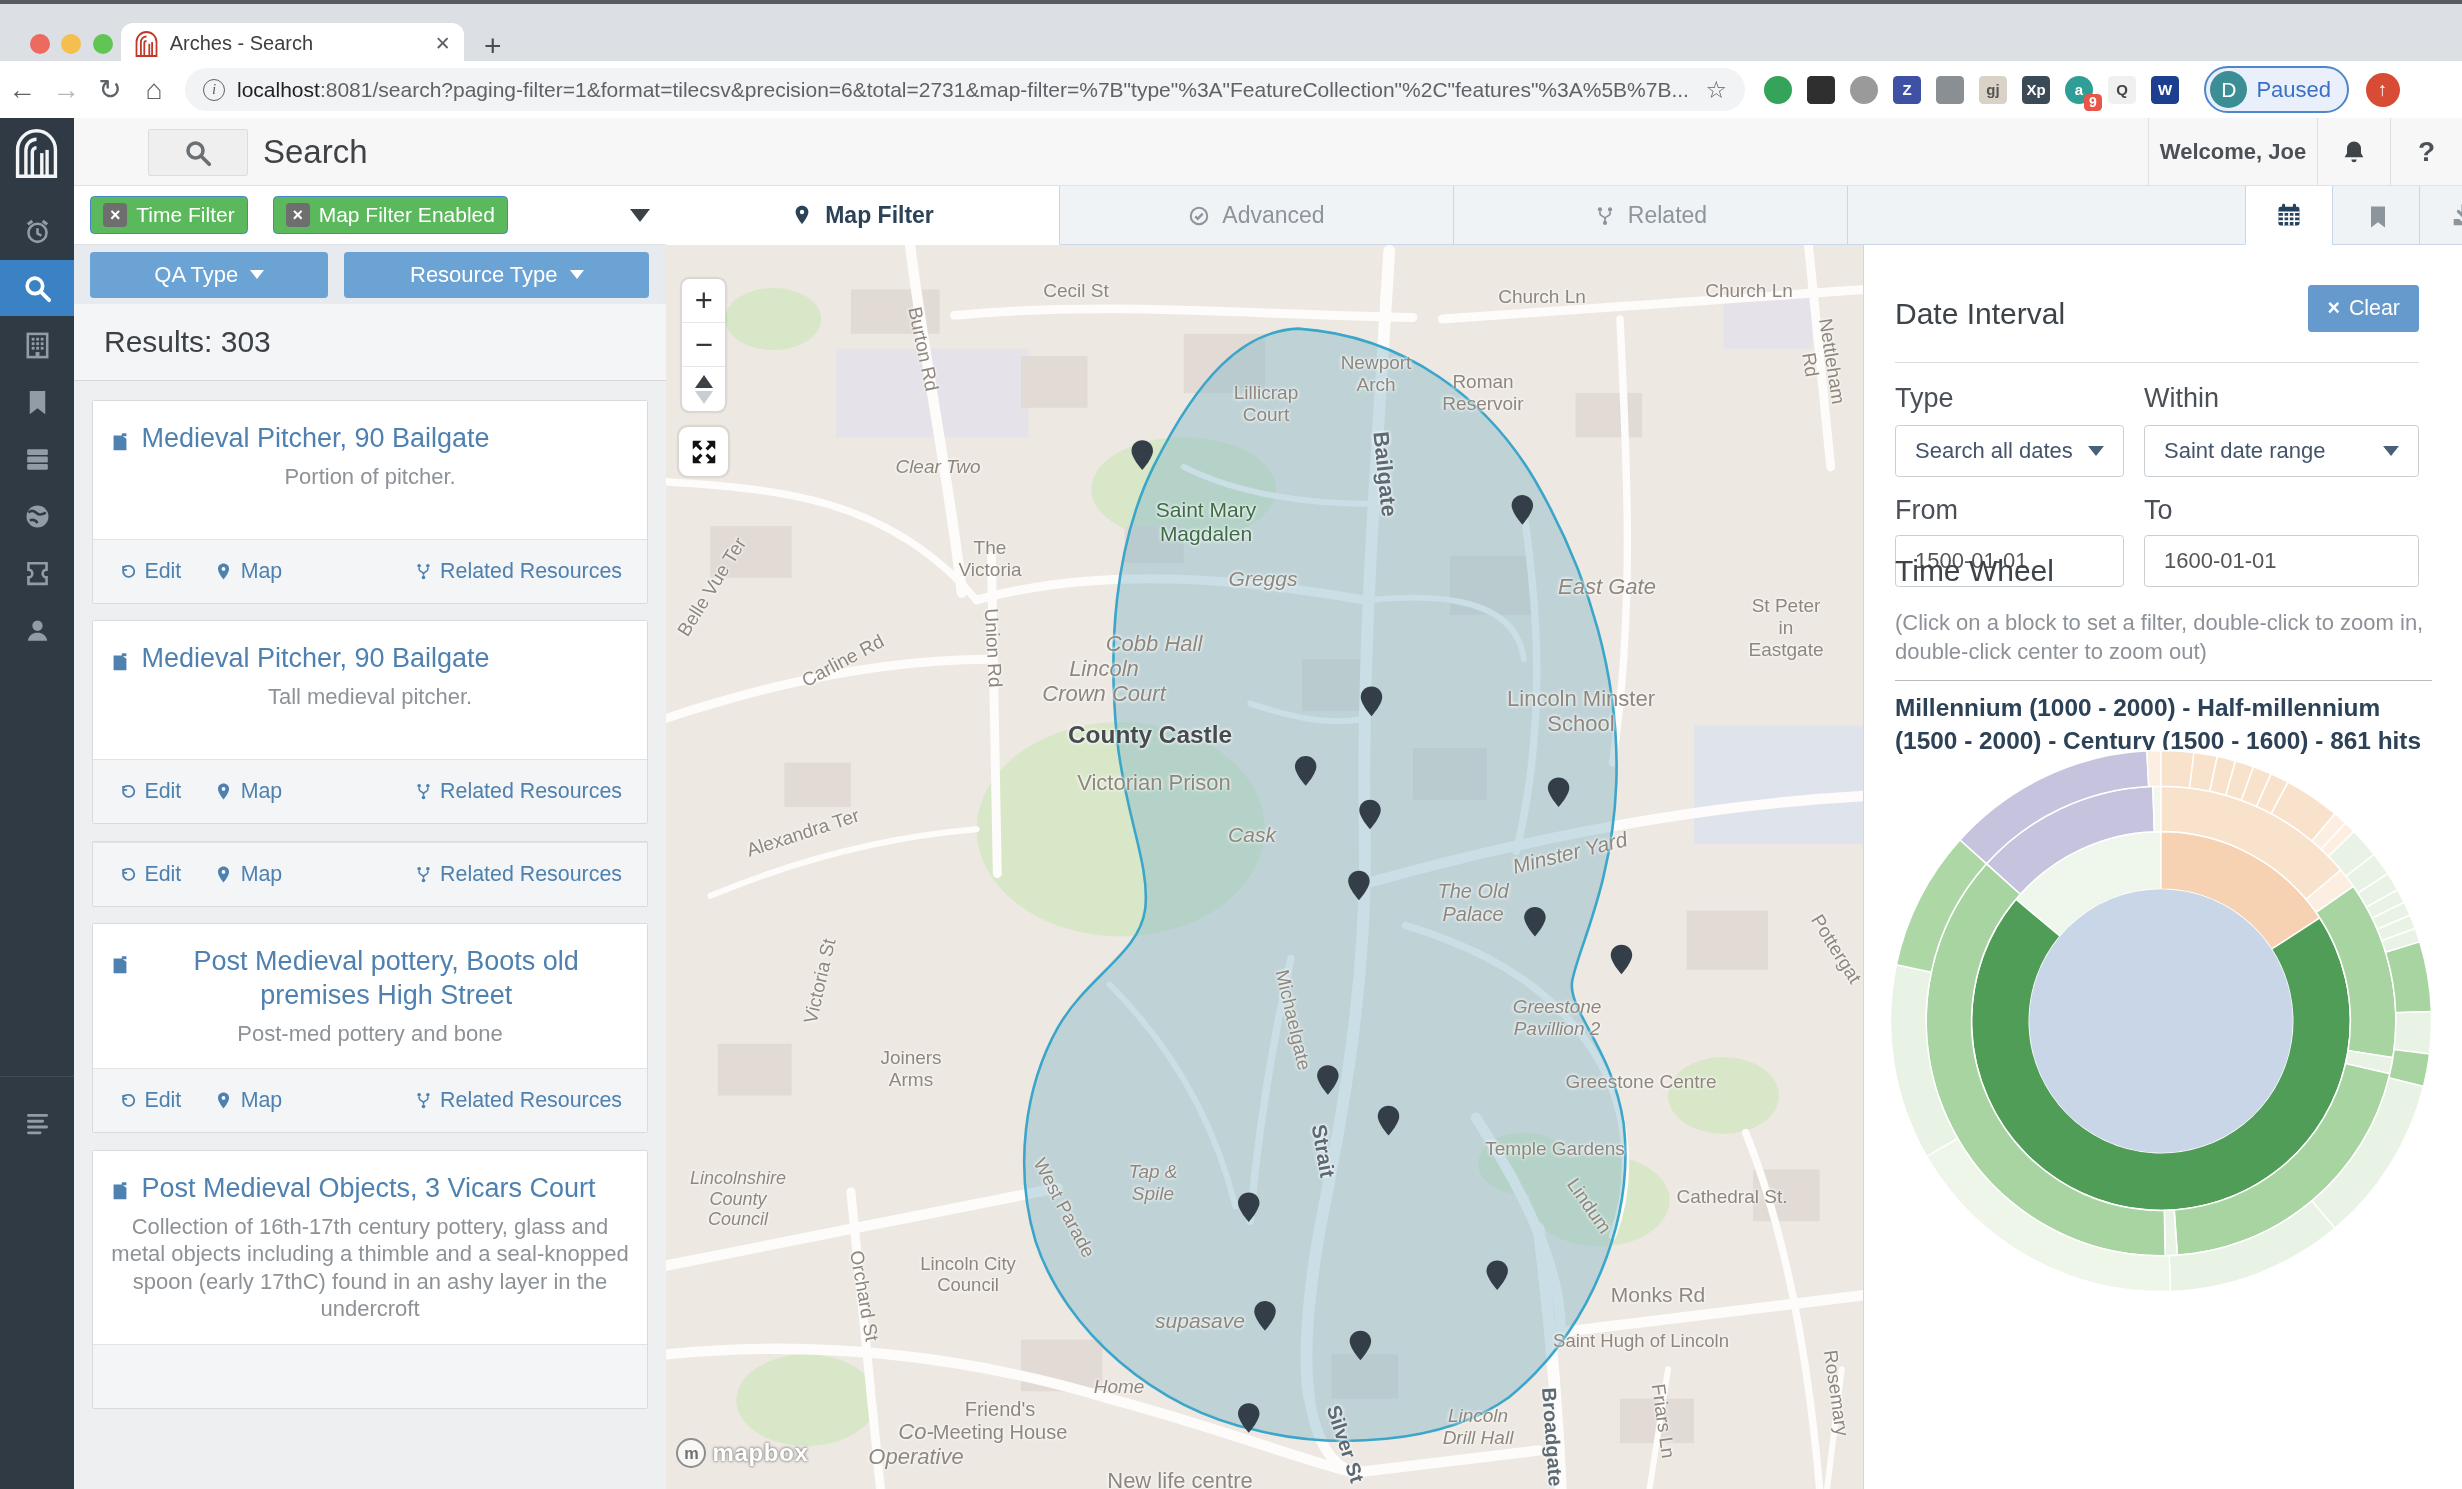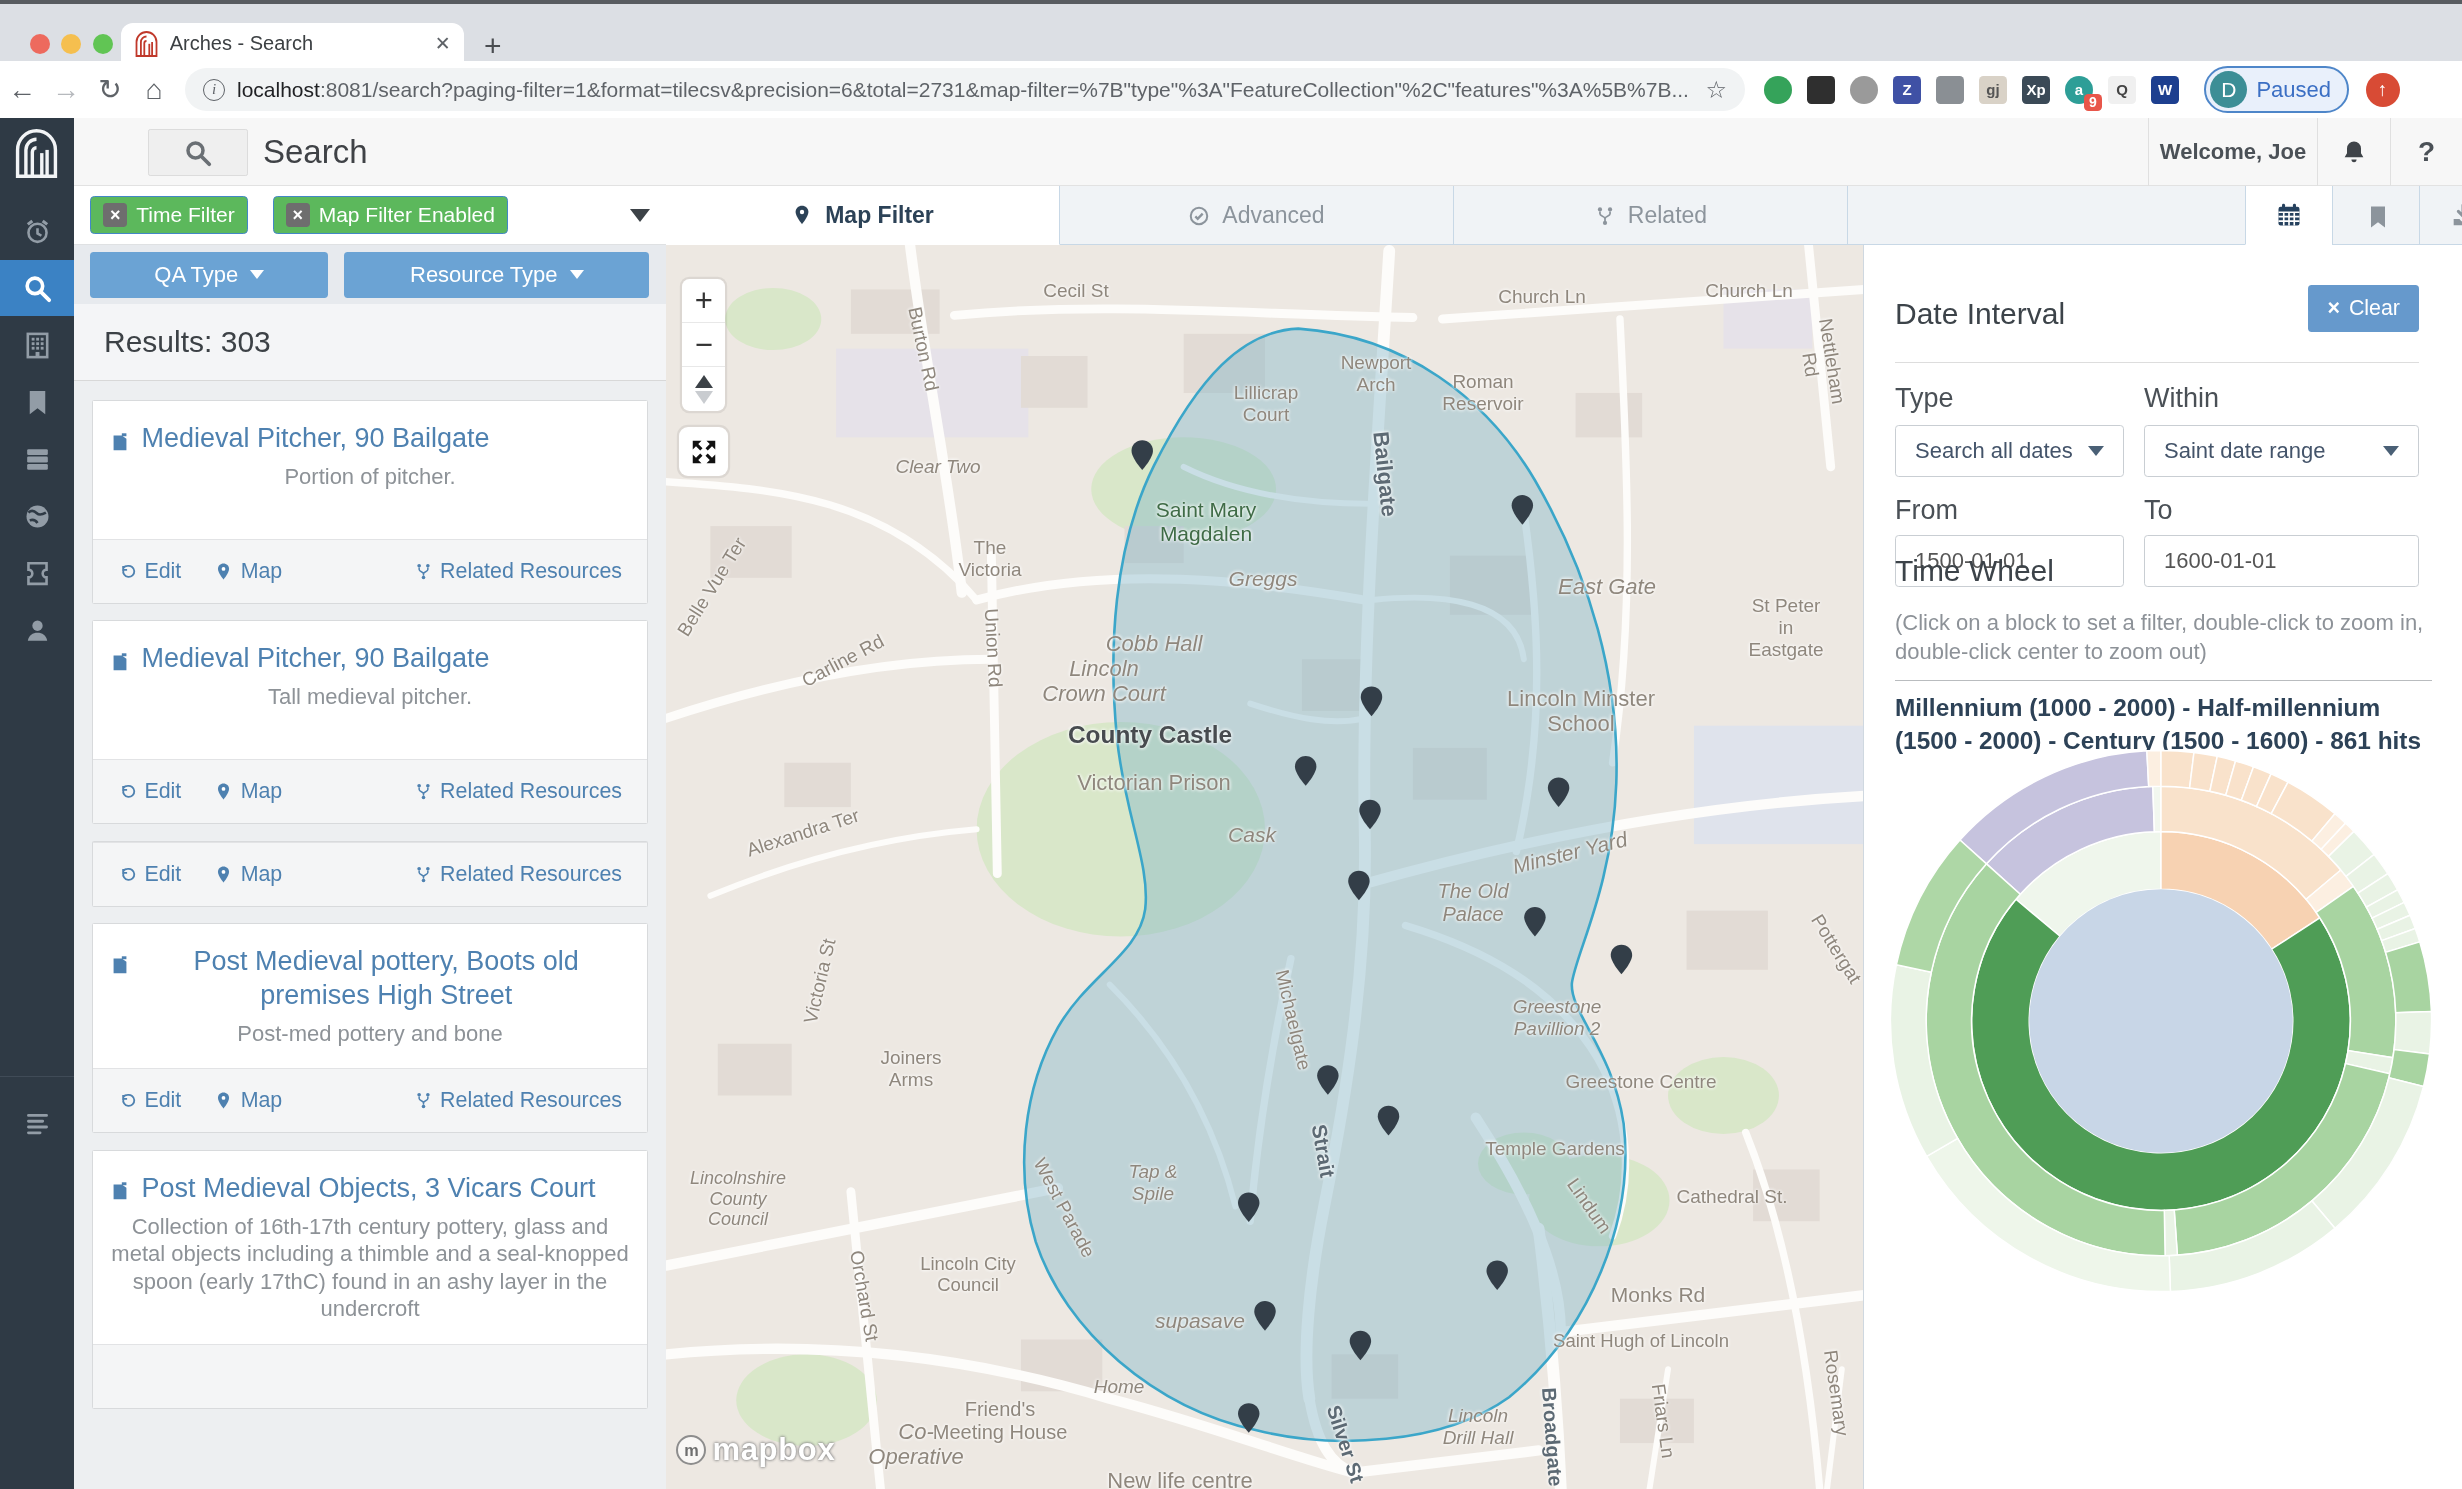--- a/index.html
+++ b/index.html
@@ -84,21 +84,21 @@
   .map-label { position:absolute; transform:translate(-50%,-50%); color:#8f877d; font-size:19px; white-space:pre-line; text-align:center; line-height:1.15; text-shadow:0 0 3.7px #fff, 0 0 3.7px #fff; }
   #map-ctl { position:absolute; left:16.3px; top:34px; width:43px; background:#fff; border-radius:7.4px; box-shadow:0 0 0 2.2px rgba(0,0,0,.07); }
   .ctl-cell { height:44px; display:flex; align-items:center; justify-content:center; font-size:31px; color:#333; border-bottom:0.7px solid #e8e8e8; }
   .ctl-cell:last-child { border-bottom:none; }
   .cmp-up { width:0;height:0;border-left:9px solid transparent;border-right:9px solid transparent;border-bottom:13.3px solid #3c4247; }
   .cmp-dn { width:0;height:0;border-left:9px solid transparent;border-right:9px solid transparent;border-top:13.3px solid #c9ccd0; margin-top:3px; }
   #fs-btn { position:absolute; left:13.3px; top:182px; width:49px; height:49px; background:#fff; border-radius:9px; box-shadow:0 0 0 2.2px rgba(0,0,0,.07); display:flex; align-items:center; justify-content:center; color:#111; }
   #fs-btn svg { width:30px; height:30px; }
   #mapbox-logo { position:absolute; left:10.4px; bottom:21px; display:flex; align-items:center; gap:6px; }
   #mapbox-circle { width:30px; height:30px; border-radius:50%; background:rgba(255,255,255,.65); border:2.2px solid #8d8d8d; color:#6f6f6f; display:flex; align-items:center; justify-content:center; font-size:16.3px; font-weight:700; }
-  #mapbox-word { font-size:31px; font-weight:700; color:#fff; letter-spacing:0.7px; text-shadow:0 0 3px #8a8a8a,0 0 3px #8a8a8a;text-align:center; }
+  #mapbox-word { font-size:24px; font-weight:700; color:#fff; letter-spacing:0.7px; text-shadow:0 0 3px #8a8a8a,0 0 3px #8a8a8a;text-align:center; }
 
   
   #right-panel { position:absolute; left:1863px; top:245px; width:599px; height:1244px; background:#fff; border-left:0.7px solid #cfd8e0; padding:0 31px; }
   #dp-title { position:absolute; left:31px; top:52px; font-size:30px; color:#3c4349; }
   #clear-btn { position:absolute; right:43px; top:40px; background:#6699cc; color:#fff; font-size:21.4px; border-radius:3.7px; padding:11px 19px; display:flex; gap:9px; align-items:center; }
   #dp-hr { position:absolute; left:31px; right:43px; top:117px; border-top:0.7px solid #ddd; }
   .fld-label { position:absolute; font-size:27px; color:#4a5056; }
   .selectbox { position:absolute; height:52px; background:#fff; border:0.7px solid #c9ced3; border-radius:3.7px; display:flex; align-items:center; padding:0 19px; font-size:22px; color:#44546a; }
   .selectbox .caret { margin-left:auto; width:0; height:0; border-left:8.1px solid transparent; border-right:8.1px solid transparent; border-top:10.4px solid #4a6076; }
   .dateinput { position:absolute; height:52px; background:#fff; border:0.7px solid #c9ced3; border-radius:3.7px; font-size:22px; color:#555; padding:0 19px; font-family:inherit; outline:none; }

